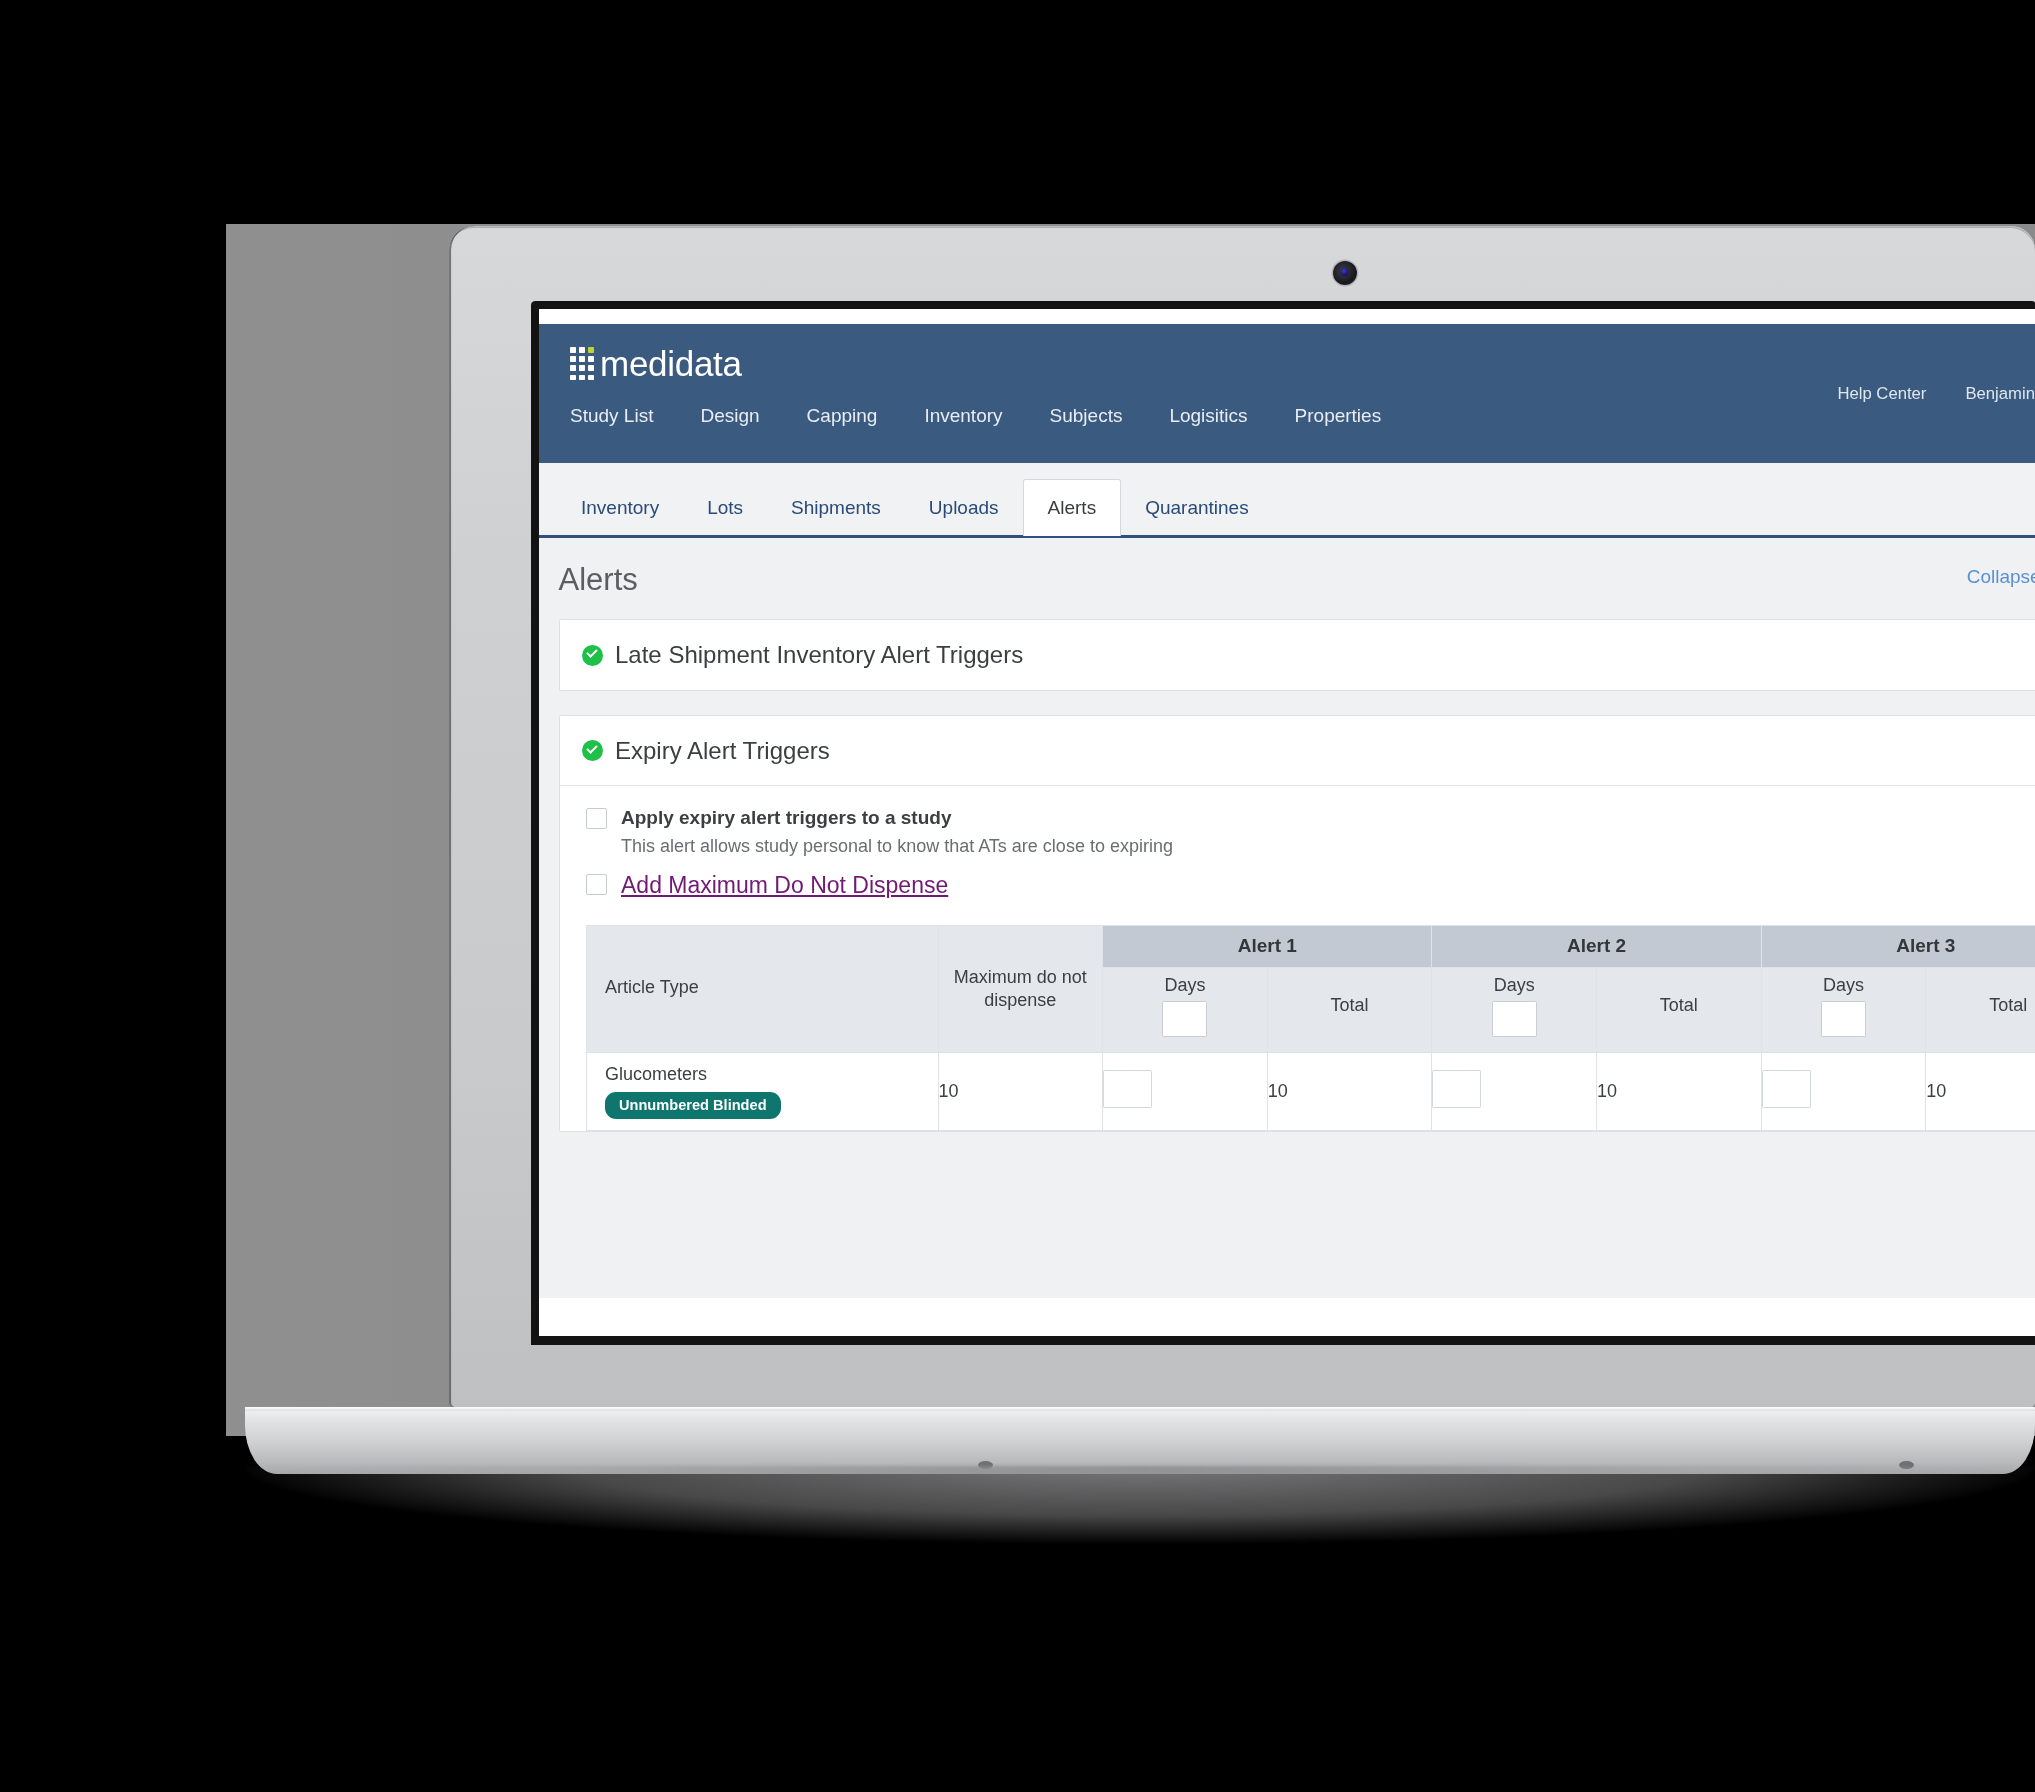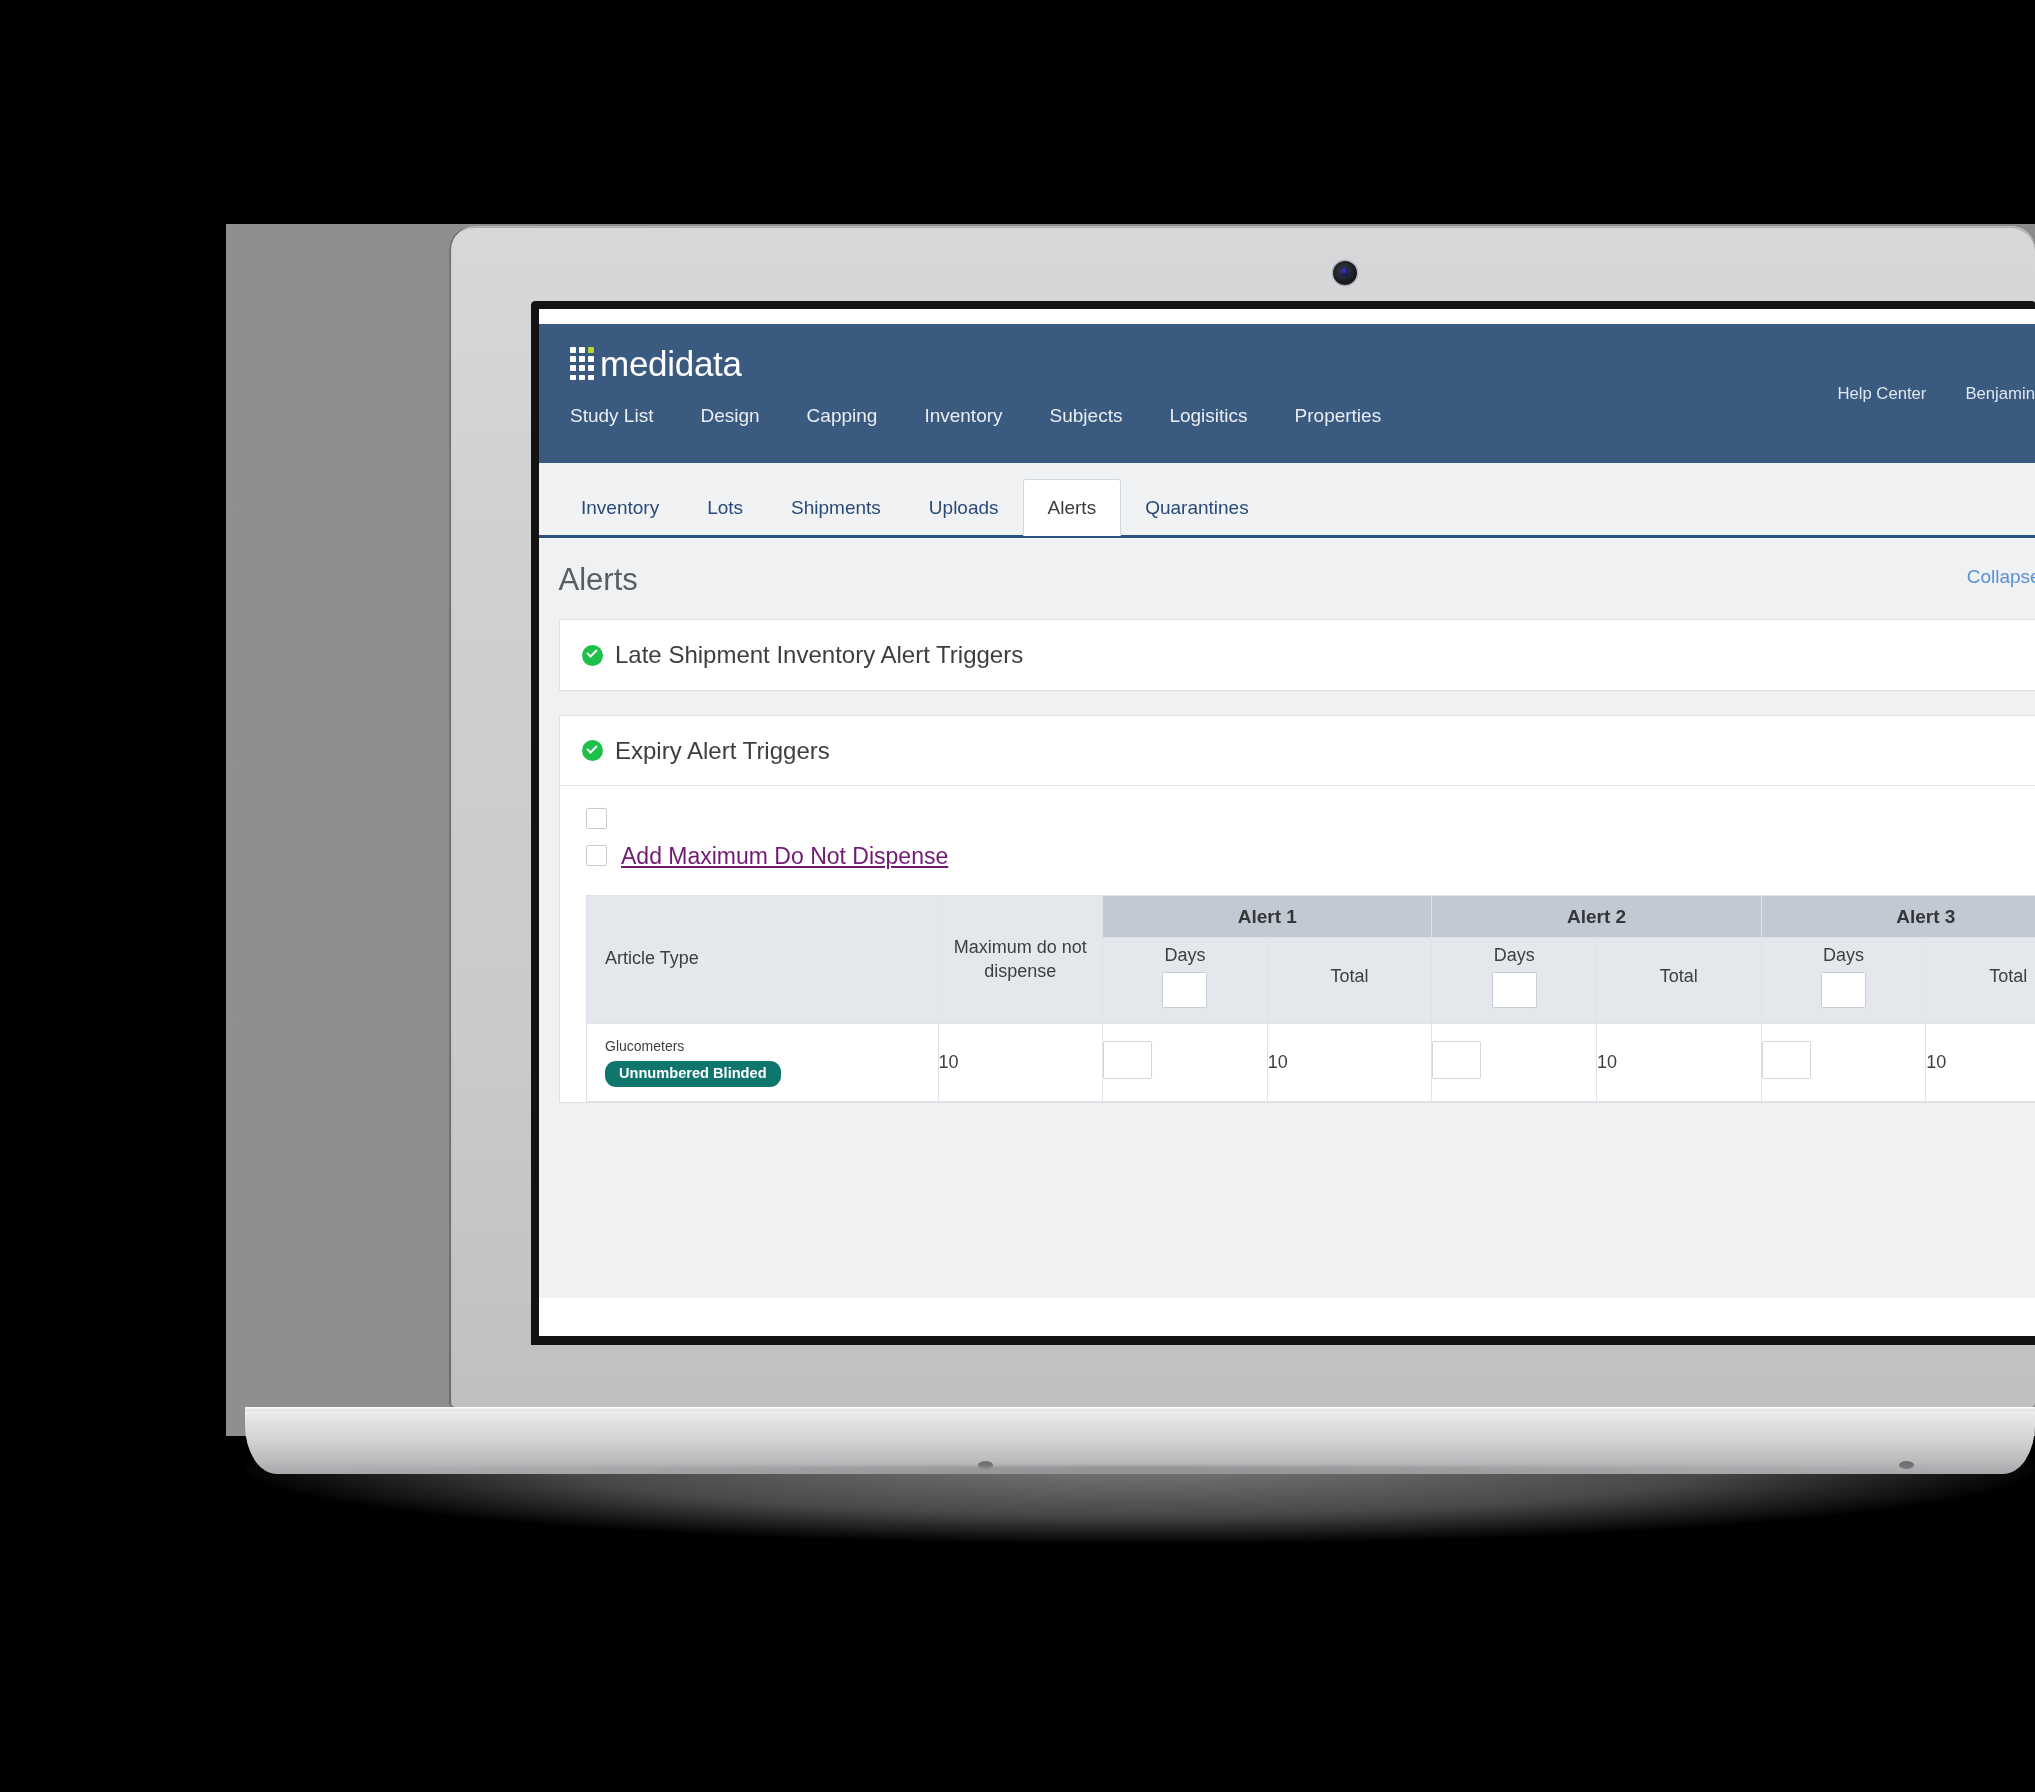--- a/index.html
+++ b/index.html
@@ -350,21 +350,21 @@
   th.col .hdr-input {
     width: 45px; height: 36px;
     border:0.7px solid #c9ced4;
     background:#ffffff;
     border-radius: 1.4px;
     display:inline-block;
     cursor:text;
   }
   td.cell { background:#ffffff; text-align:left; height: 78px; }
   td.cell.left { text-align:left; padding-left: 18px; }
-  .art-name { font-size: 14px; color:#3c3f42; display:block; margin-bottom: 7px; }
+  .art-name { font-size: 18px; color:#3c3f42; display:block; margin-bottom: 7px; }
   .pill {
     display:inline-block;
     background:#0f766e;
     color:#ffffff;
     font-size: 14.6px;
     font-weight: bold;
     border-radius: 11px;
     padding: 5.6px 14px 6.3px;
     line-height: 1;
   }
@@ -453,20 +453,24 @@
       <div class="card">
         <div class="card-head">
           <span class="check-icon"></span>
           <span class="card-title">Expiry Alert Triggers</span>
         </div>
 
         <div class="card-body">
 
           <div class="cb-row">
             <span class="cbox"></span>
+            <span>
+              <span class="cb-main">Apply expiry alert triggers to a study</span>
+              <span class="cb-sub" style="display:block">This alert allows study personal to know that ATs are close to expiring</span>
+            </span>
           </div>
 
           <div class="cb-row" style="margin-top:12.5px">
             <span class="cbox"></span>
             <span class="cb-plain">Add Maximum Do Not Dispense</span>
           </div>
         </div>
 
         <div class="tbl-wrap">
           <table class="alerts">

